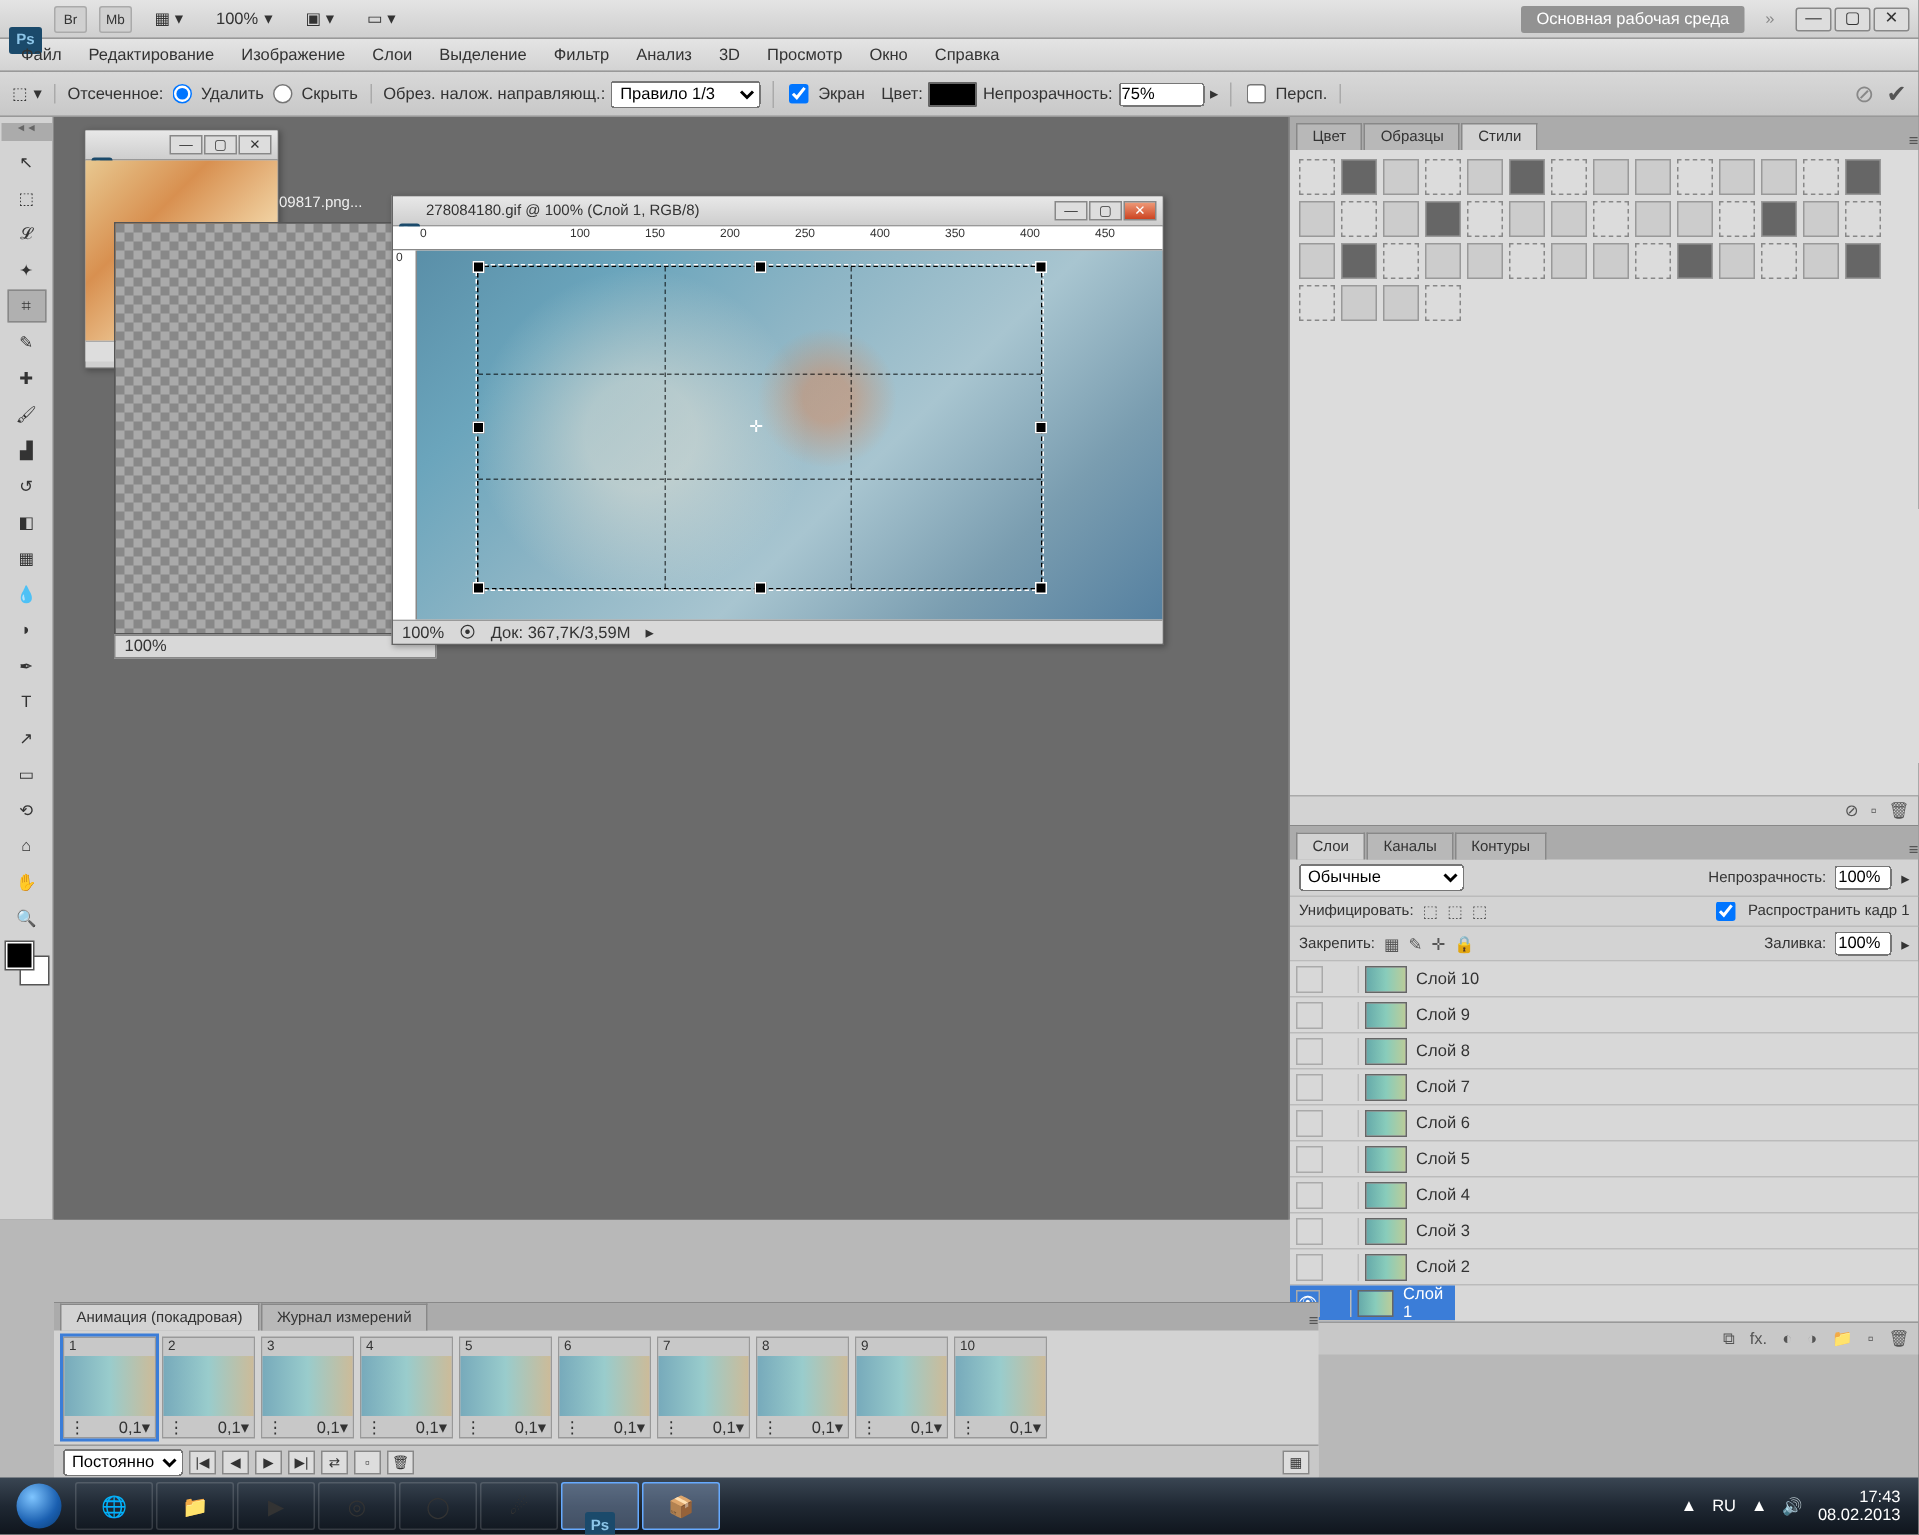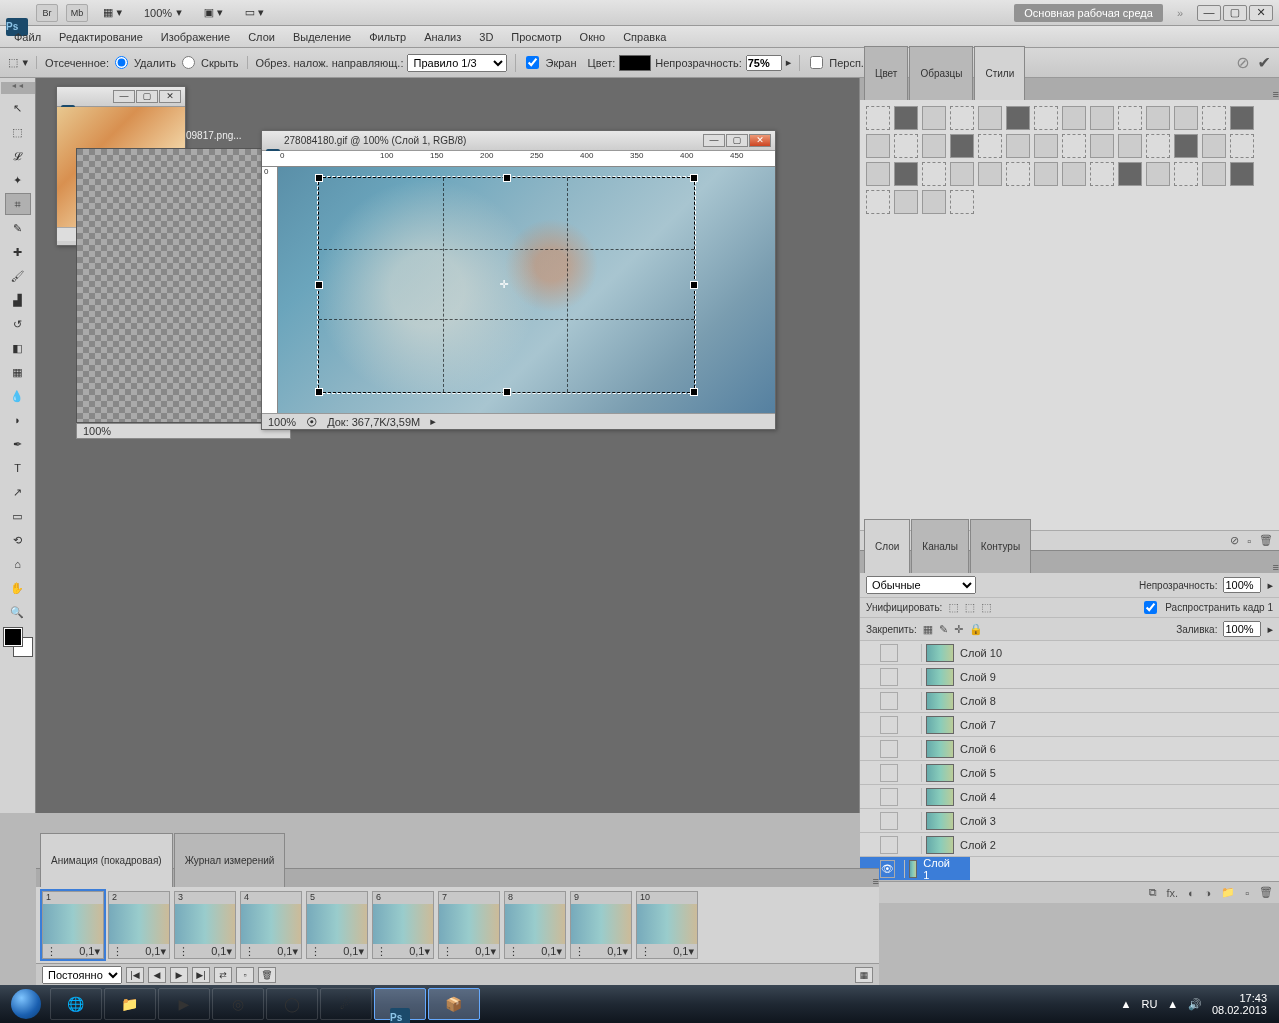--- a/index.html
+++ b/index.html
@@ -1,18 +1,18 @@
 <!DOCTYPE html>
 <html><head>
 <meta charset="utf-8">
 <style>
 * { margin:0; padding:0; box-sizing:border-box; font-family:Tahoma, Arial, sans-serif; font-size:11px; }
 body { background:#b8b8b8; color:#333; user-select:none; overflow:hidden; position:relative; width:1279px; height:1023px;}
 .top-bar { height:26px; background:linear-gradient(#e4e4e4,#cfcfcf); display:flex; align-items:center; padding:0 6px; gap:8px; border-bottom:1px solid #999;}
-.ps-logo { width:22px; height:18px; background:#1b4a6b; color:#8cc5e8; font-weight:bold; text-align:left; line-height:18px; border-radius:2px; font-size:10px;margin-top:28px;}
+.ps-logo { width:22px; height:18px; background:#1b4a6b; color:#8cc5e8; font-weight:bold; text-align:center; line-height:18px; border-radius:2px; font-size:10px;margin-top:28px;}
 .tb-btn { width:22px; height:18px; background:#d0d0d0; border:1px solid #aaa; text-align:center; line-height:16px; font-size:9px; border-radius:2px;}
 .tb-drop { display:flex; align-items:center; gap:4px; padding:0 6px; border:1px solid transparent;}
 .spacer{flex:1;}
 .workspace-btn{background:#929292; color:#fff; padding:3px 10px; border-radius:2px;}
 .win-ctrl{display:flex; gap:2px;}
 .win-ctrl div{width:24px;height:16px;border:1px solid #888;background:#ddd;text-align:center;line-height:12px;border-radius:2px;}
 .menu-bar{height:22px;background:linear-gradient(#e4e4e4,#d3d3d3);display:flex;align-items:center;padding:0 6px;gap:2px;border-bottom:1px solid #999;}
 .menu-bar div{padding:3px 8px;}
 .options-bar{height:30px;background:linear-gradient(#d8d8d8,#c8c8c8);display:flex;align-items:center;padding:0 8px;gap:8px;border-bottom:1px solid #999;}
 .opt-group{display:flex;align-items:center;gap:4px;border-right:1px solid #aaa;padding-right:8px;}
@@ -42,34 +42,34 @@
 .doc-content{flex:1;position:relative;overflow:hidden;}
 .photo{width:100%;height:100%;background:linear-gradient(135deg,#5a8fa8 0%, #6ba5bc 20%, #8db5c5 40%, #a8c5d0 60%, #7a9db0 80%, #5580a0 100%);position:relative;}
 .photo::after{content:"";position:absolute;inset:0;background:radial-gradient(circle at 30% 50%, rgba(255,240,220,.4) 10%, transparent 30%), radial-gradient(circle at 55% 40%, rgba(230,120,60,.4) 5%, transparent 15%);}
 .crop-overlay{position:absolute;border:1px dashed #000;outline:1px dashed #fff;}
 .crop-handle{position:absolute;width:8px;height:8px;background:#000;border:1px solid #fff;}
 .doc-status{height:16px;background:#d8d8d8;border-top:1px solid #999;display:flex;align-items:center;padding:0 6px;gap:10px;font-size:10px;}
 .scrollbar-h{height:14px;background:#ddd;border-top:1px solid #aaa;}
 
 .right-panels{width:420px;background:#d3d3d3;display:flex;flex-direction:column;border-left:1px solid #888;}
 .panel-tabs{height:22px;background:#ababab;display:flex;align-items:end;padding-left:4px;}
-.panel-tab{padding:21px 10px;background:#b8b8b8;border:1px solid #888;border-bottom:none;margin-right:1px;font-size:10px;}
+.panel-tab{padding:3px 10px;background:#b8b8b8;border:1px solid #888;border-bottom:none;margin-right:1px;font-size:10px;}
 .panel-tab.active{background:#d3d3d3;}
 .styles-grid{display:flex;flex-wrap:wrap;padding:6px;gap:4px;background:#dcdcdc;height:430px;align-content:flex-start;}
 .style-cell{width:24px;height:24px;border:1px solid #999;background:#ccc;}
 .style-cell.dashed{border:1px dashed #888;background:transparent;}
 .style-cell.dark{background:#666;}
 .panel-foot{height:20px;border-top:1px solid #aaa;display:flex;justify-content:flex-end;align-items:center;padding:0 6px;gap:8px;font-size:11px;color:#555;}
 
 .layers-panel{flex:1;display:flex;flex-direction:column;border-top:1px solid #888;}
 .lp-row{display:flex;align-items:center;padding:3px 6px;gap:6px;border-bottom:1px solid #bbb;}
 .lp-row .lbl{font-size:10px;}
 .sel{width:110px;}
 .layer-list{flex:1;overflow:auto;background:#d8d8d8;}
-.layer{display:flex;align-items:center;height:24px;border-bottom:1px solid #bbb;padding:0 20px;}
+.layer{display:flex;align-items:center;height:24px;border-bottom:1px solid #bbb;padding:0 4px;}
 .layer.sel{background:#3b7dd8;color:#fff;}
 .eye{width:18px;height:18px;border:1px solid #aaa;margin-right:6px;text-align:center;line-height:16px;font-size:10px;}
 .link{width:18px;height:18px;border-right:1px solid #bbb;margin-right:4px;}
 .thumb{width:28px;height:18px;background:linear-gradient(90deg,#6aa,#8cb,#bc9);border:1px solid #666;margin-right:6px;}
 .layer-foot{height:22px;background:#c8c8c8;border-top:1px solid #999;display:flex;justify-content:flex-end;align-items:center;padding:0 6px;gap:10px;font-size:12px;color:#555;}
 
 .bottom-panels{height:117px;background:#d3d3d3;border-top:1px solid #888;display:flex;flex-direction:column;}
 .anim-tabs{height:18px;background:#ababab;display:flex;align-items:end;padding-left:4px;}
 .frames{flex:1;display:flex;padding:4px 6px;gap:4px;overflow:hidden;}
 .frame{width:62px;display:flex;flex-direction:column;border:1px solid #999;background:#d8d8d8;}
@@ -140,21 +140,21 @@
   </div>
   <div class="opt-group">
     <span>Обрез. налож. направляющ.:</span>
     <select class="sel" style="width:100px;"><option>Правило 1/3</option></select>
   </div>
   <div class="opt-group">
     <input type="checkbox" checked="" style=""><span>Экран</span>
     &nbsp;<span>Цвет:</span>
     <div class="color-sw"></div>
     <span>Непрозрачность:</span>
-    <input type="text" style="width: 36px; font-weight: bold;" value="75%"> ▸
+    <input type="text" style="width: 57px;" value="75%"> ▸
   </div>
   <div class="opt-group">
     <input type="checkbox" style="">
       <span>Персп.</span>
   </div>
   <div class="spacer"></div>
   <span style="font-size:16px;color:#888;">⊘</span>
   <span style="font-size:16px;color:#555;">✔</span>
 </div>
 

